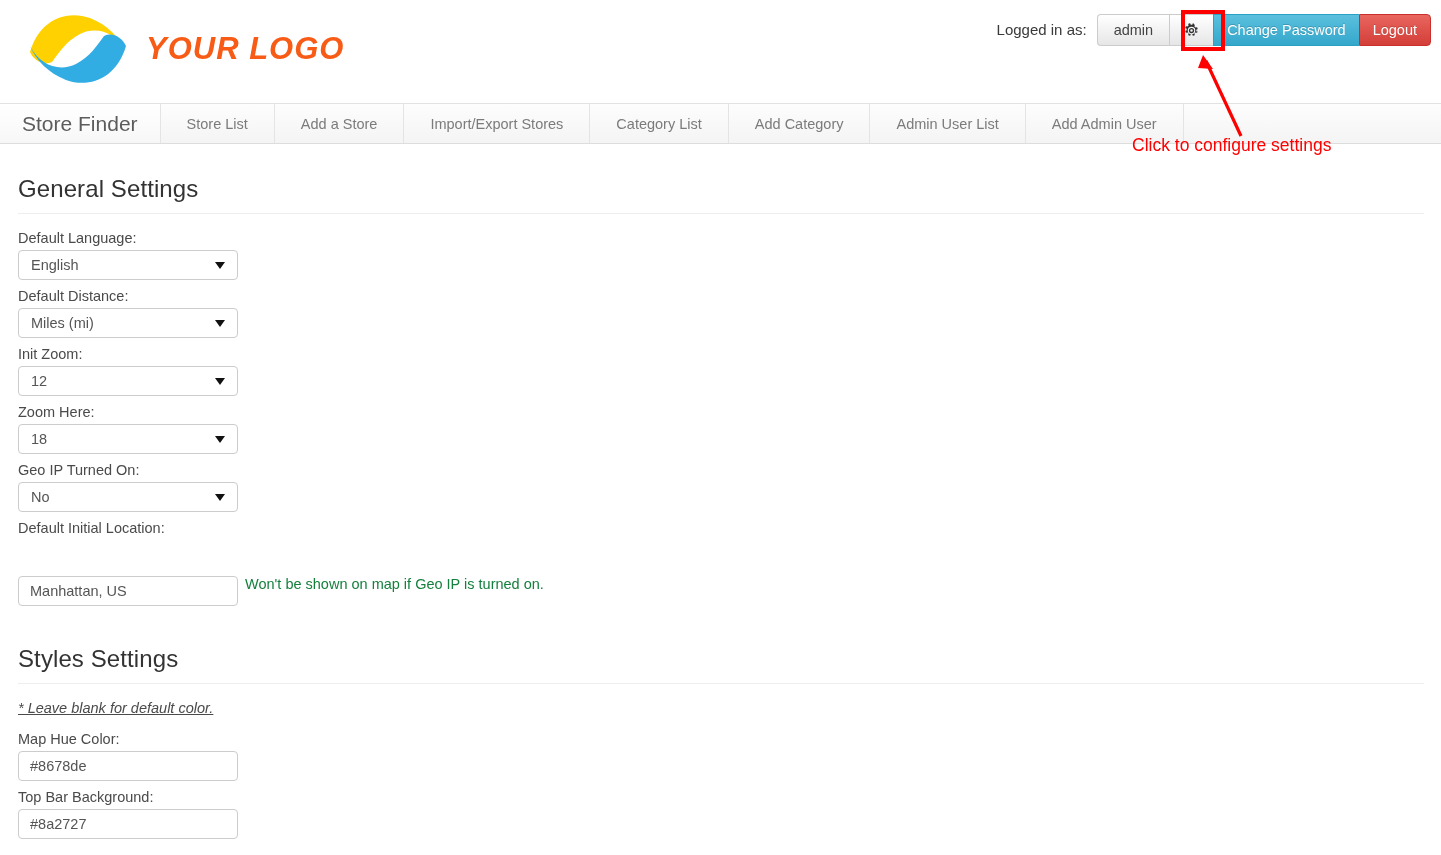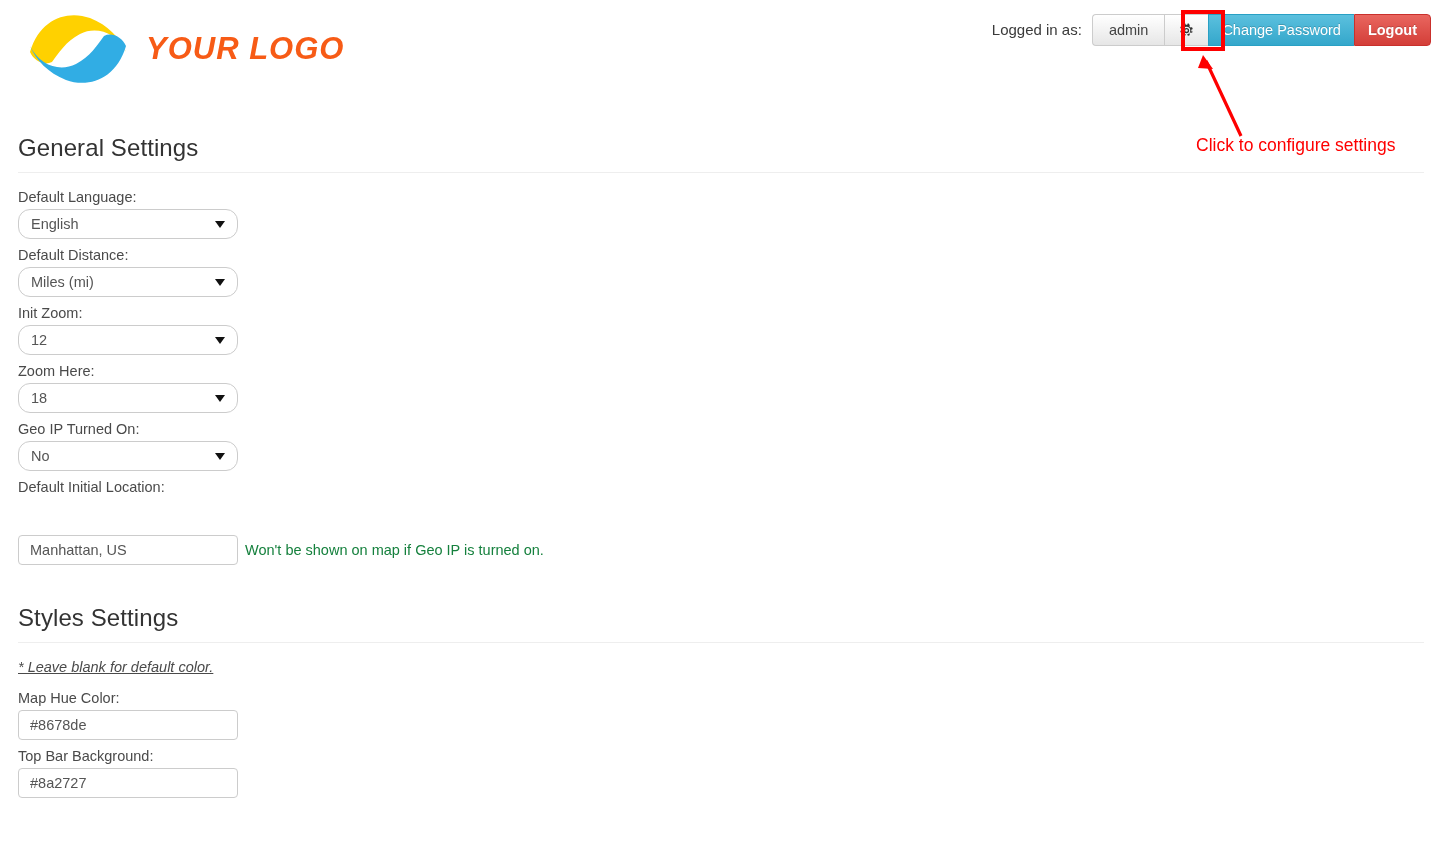--- a/index.html
+++ b/index.html
@@ -51,21 +51,21 @@
   .btn-gear svg { display: block; }
   .btn-info {
     background: linear-gradient(to bottom, #5bc0de, #34a7cb);
     border: 1px solid #29a0c4; color: #ffffff;
     border-right-width: 0; font-weight: normal;
     text-shadow: 0 -1px 0 rgba(0,0,0,.18);
   }
   .btn-danger {
     background: linear-gradient(to bottom, #e9665f, #d33e38);
     border: 1px solid #c9302c; color: #ffffff;
-    border-radius: 0 4px 4px 0; font-weight: bold;
+    border-radius: 0 4px 4px 0; font-weight: normal;
     text-shadow: 0 -1px 0 rgba(0,0,0,.18);
   }
 
   
   .highlight-box {
     position: absolute; left: 1181px; top: 10px;
     width: 44px; height: 41px;
     border: 4px solid #fe0000; pointer-events: none; z-index: 40;
   }
 
@@ -91,21 +91,21 @@
   }
   .nav-filler { flex: 1; }
 
   
   .annot-layer {
     position: absolute; left: 0; top: 0;
     width: 1441px; height: 855px;
     pointer-events: none; z-index: 50;
   }
   .annot-text {
-    position: absolute; left: 1196px; top: 135px;
+    position: absolute; left: 1132px; top: 135px;
     color: #fe0000; font-size: 17.5px; white-space: nowrap;
   }
 
   
   .content { padding: 0 18px; }
   .section-title {
     font-size: 24px; color: #333333; font-weight: normal;
     margin: 0; padding: 31px 0 10px 0; letter-spacing: .1px;
   }
   .section-rule {
@@ -115,24 +115,24 @@
   .note-italic {
     font-style: italic; font-size: 14.5px; color: #4a4a4a;
     margin: 0 0 15px 0;
     text-decoration: underline;
   }
   .field { margin: 0 0 8px 0; }
   .field-label {
     display: block; font-size: 14.5px; color: #4a4a4a;
     margin: 0 0 4px 0;
   }
-  .field-row { display: flex; align-items: center; gap: 7px; margin-top: 40px; }
+  .field-row { display: flex; align-items: flex-start; gap: 7px; margin-top: 40px; }
   .select-box {
     position: relative; width: 220px; height: 30px;
-    border: 1px solid #cccccc; border-radius: 12px; background: #ffffff;
+    border: 1px solid #cccccc; border-radius: 4px; background: #ffffff;
     display: flex; align-items: center; cursor: pointer;
   }
   .select-value {
     font-size: 14.5px; color: #555555; padding-left: 12px;
     flex: 1; overflow: hidden; white-space: nowrap;
   }
   .select-caret {
     width: 0; height: 0; margin-right: 12px;
     border-left: 5px solid transparent;
     border-right: 5px solid transparent;
@@ -173,20 +173,31 @@
           </svg>
         </div>
         <div class="btn btn-info">Change Password</div>
         <div class="btn btn-danger">Logout</div>
       </div>
     </div>
 
     <div class="highlight-box"></div>
   </div>
 
+  <div class="nav">
+    <div class="nav-brand">Store Finder</div>
+    <div class="nav-item">Store List</div>
+    <div class="nav-item">Add a Store</div>
+    <div class="nav-item">Import/Export Stores</div>
+    <div class="nav-item">Category List</div>
+    <div class="nav-item">Add Category</div>
+    <div class="nav-item">Admin User List</div>
+    <div class="nav-item">Add Admin User</div>
+    <div class="nav-filler"></div>
+  </div>
 
   <svg class="annot-layer">
     <line x1="1241" y1="136" x2="1206" y2="61" stroke="#fe0000" stroke-width="3.2"></line>
     <polygon points="1203,55 1213,69 1198,68" fill="#fe0000"></polygon>
   </svg>
   <div class="annot-text">Click to configure settings</div>
 
   <div class="content">
 
     <h2 class="section-title">General Settings</h2>

